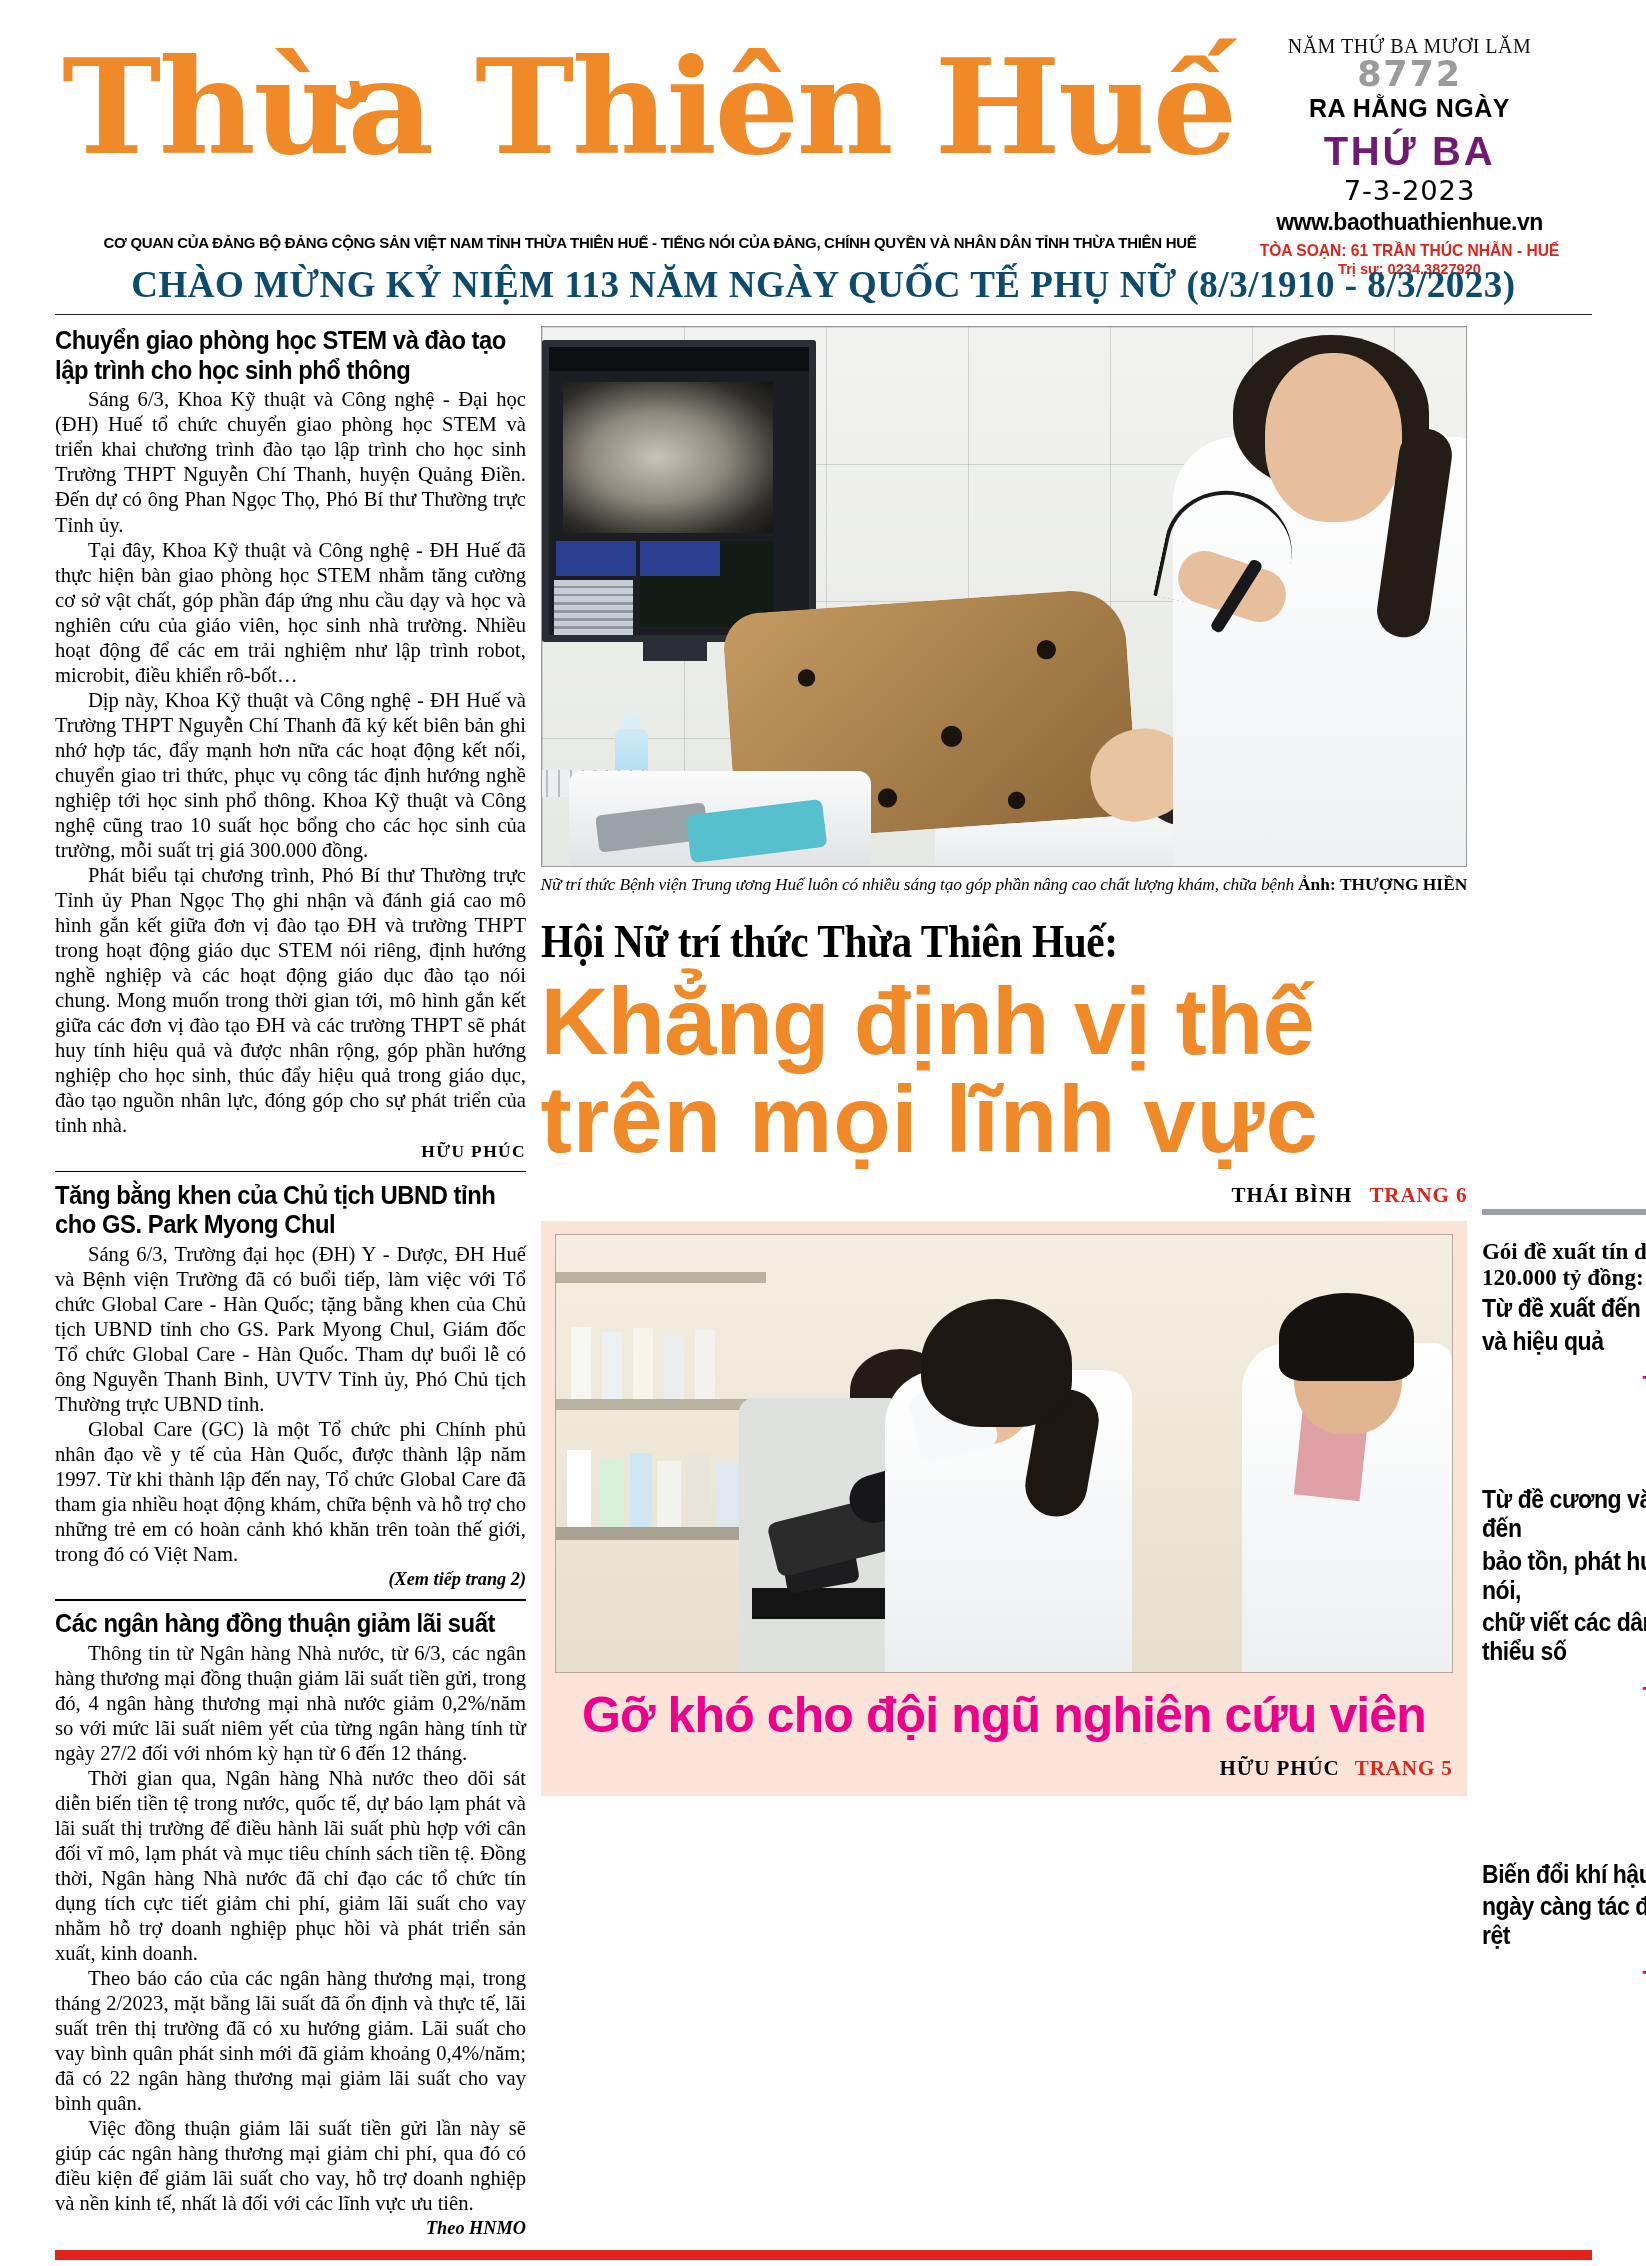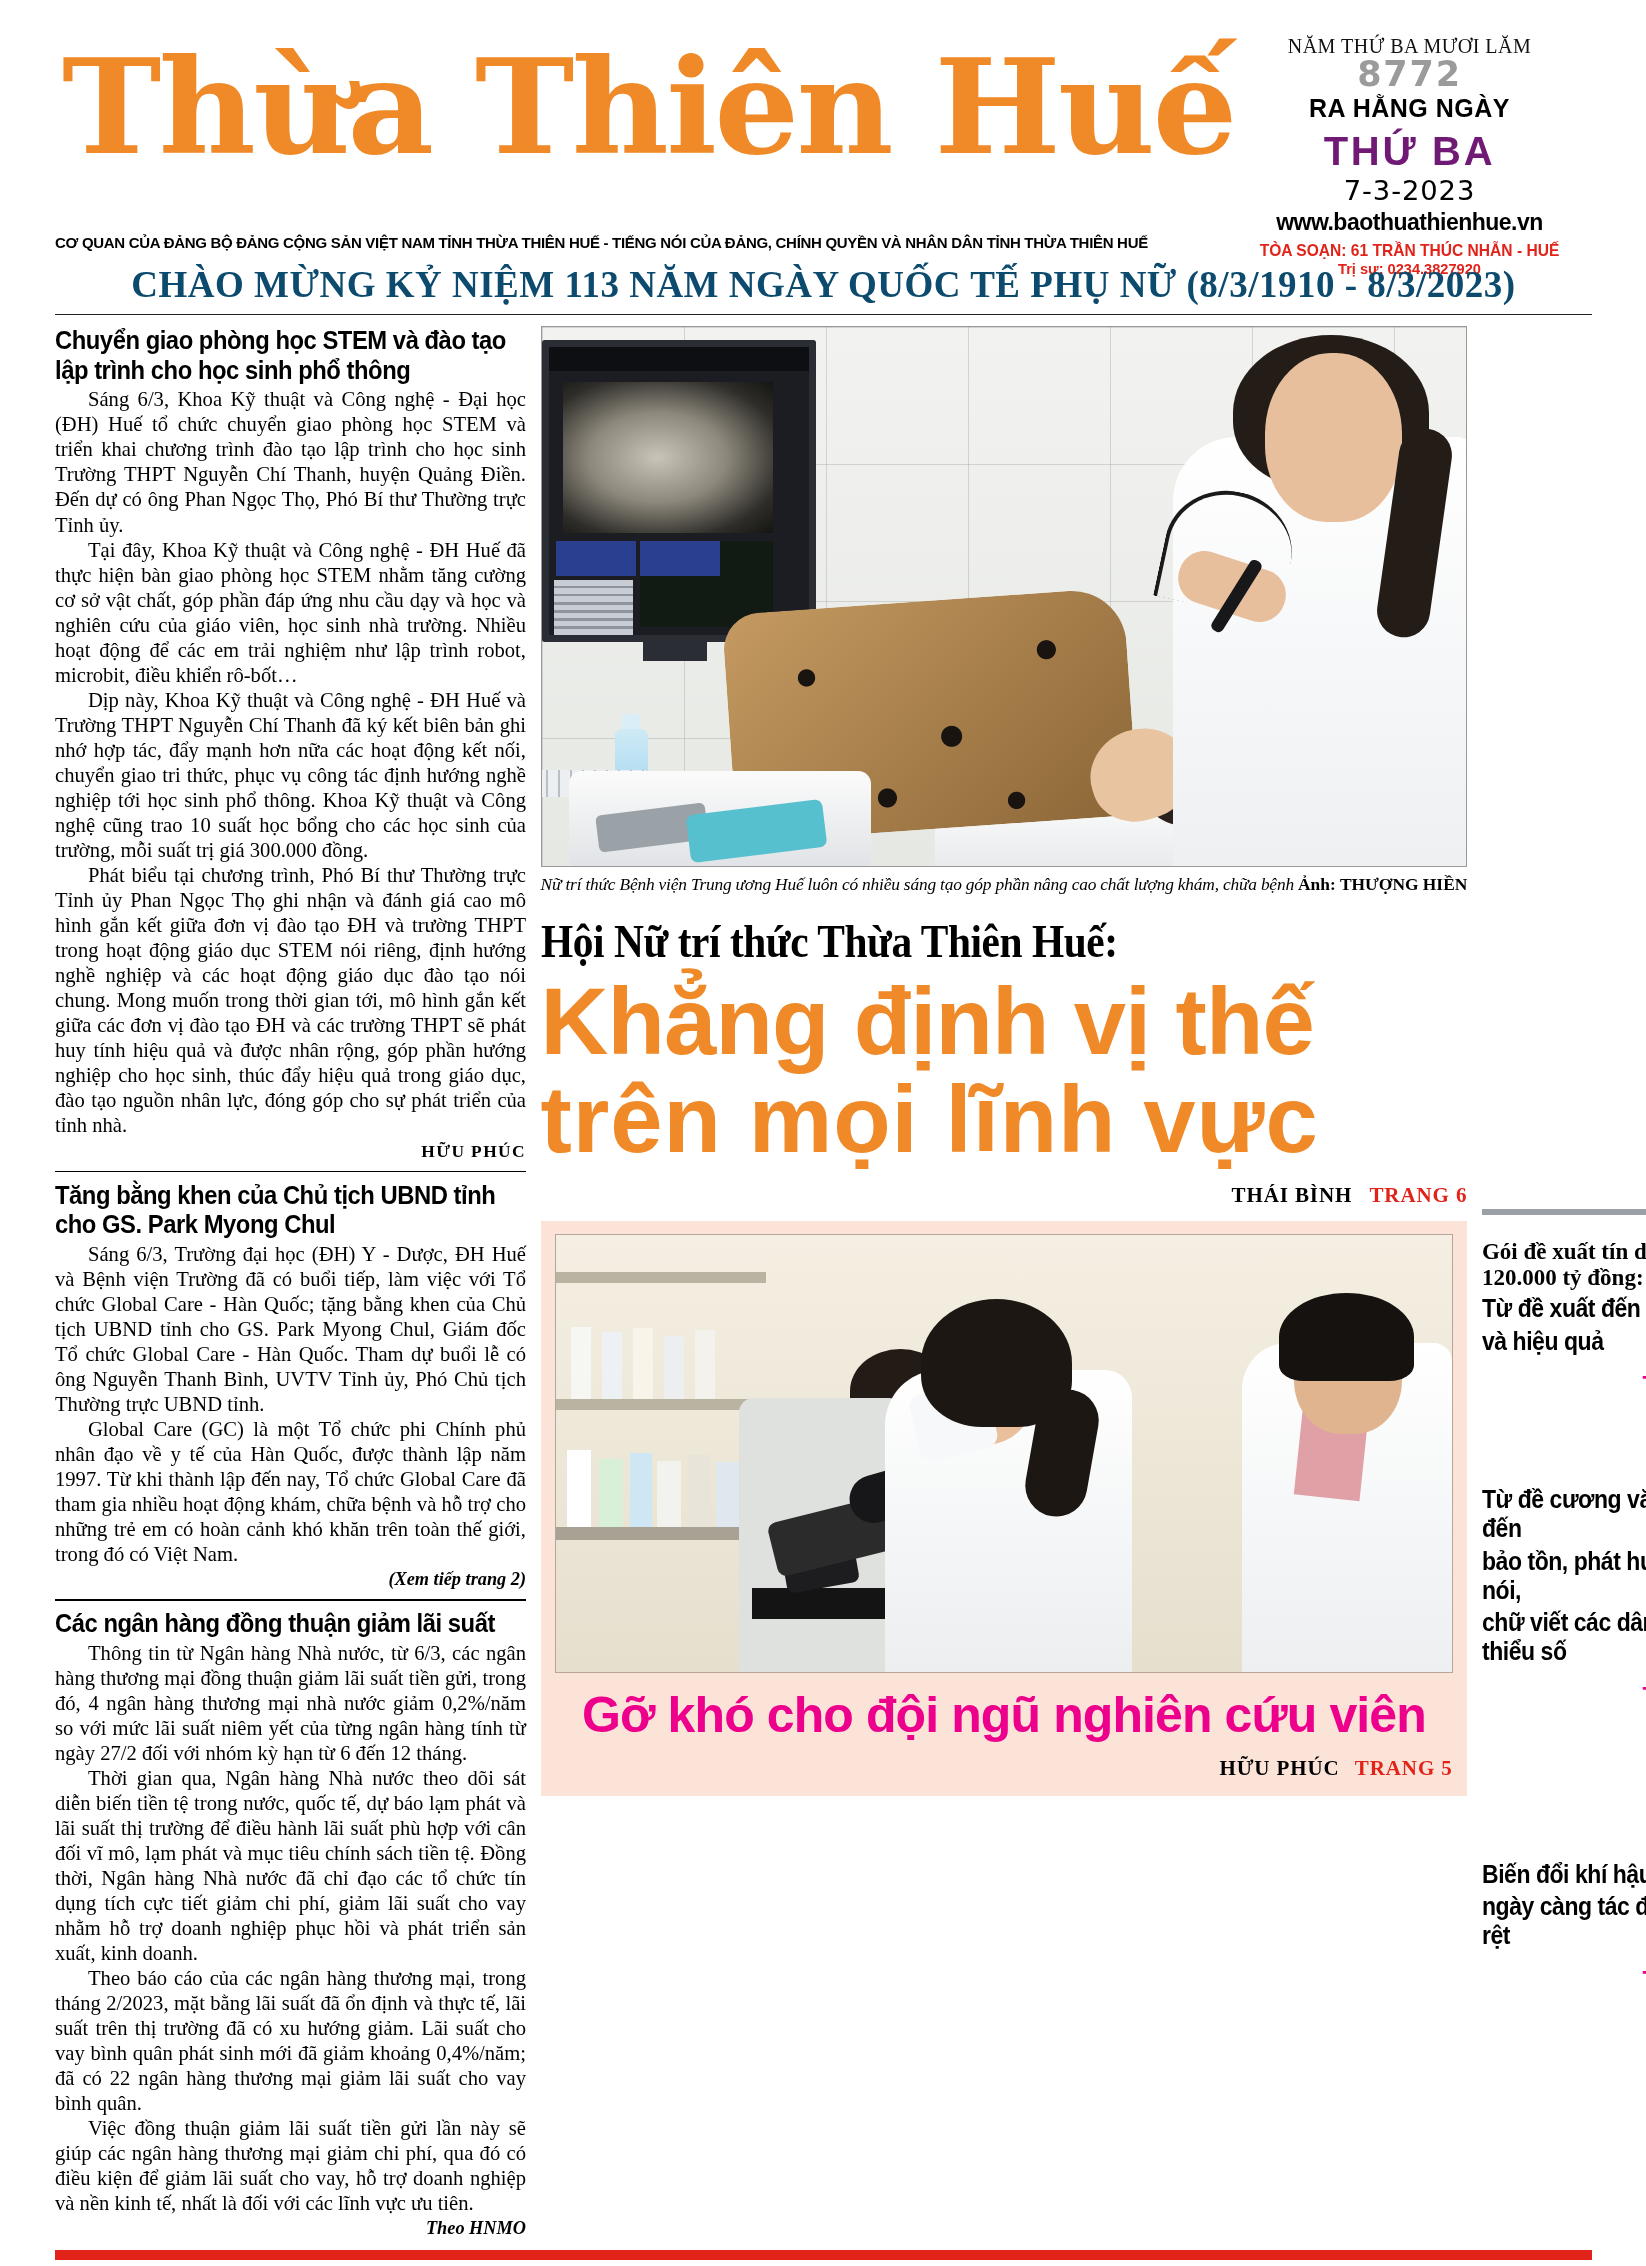--- a/index.html
+++ b/index.html
@@ -68,20 +68,21 @@
   }
   .mr-phone {
     font-family:"Liberation Sans", sans-serif;
     font-weight:bold; font-size:14.6px; color:#E2231A; margin-top:0.9px;
   }
 
   
   .orgline {
     font-family:"Liberation Sans", sans-serif;
     font-weight:bold; font-size:15px;
+    text-align:center;
     letter-spacing:-0.3px;
     white-space:nowrap;
     margin-top:-5.5px;
     padding-right:347px;
   }
 
   
   .slogan {
     font-family:"Liberation Serif", serif;
     font-weight:bold;

